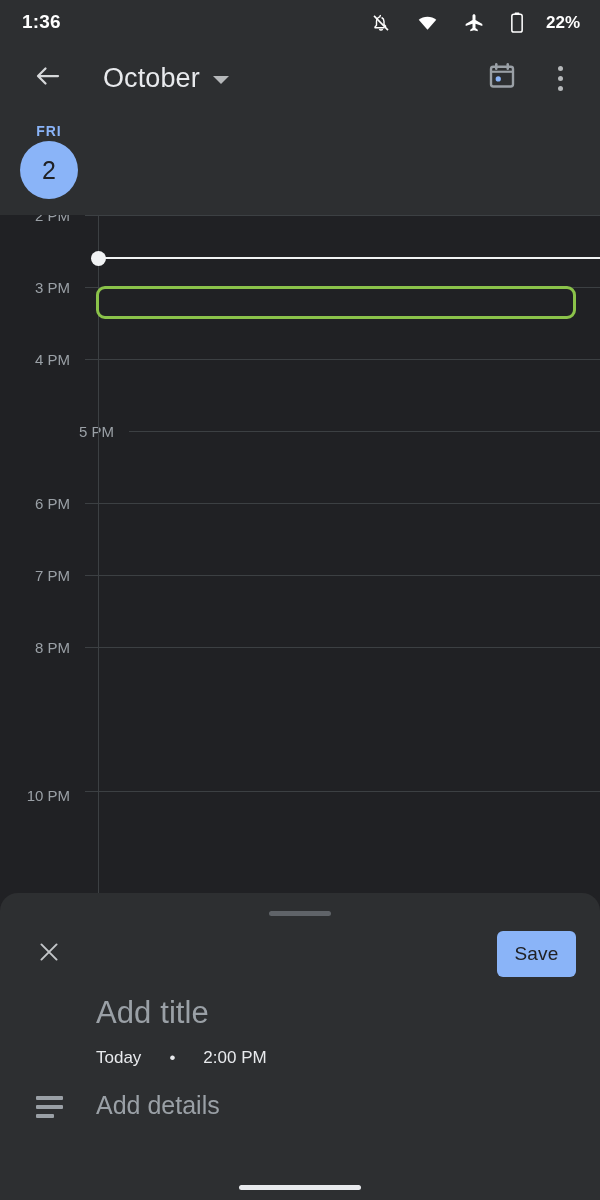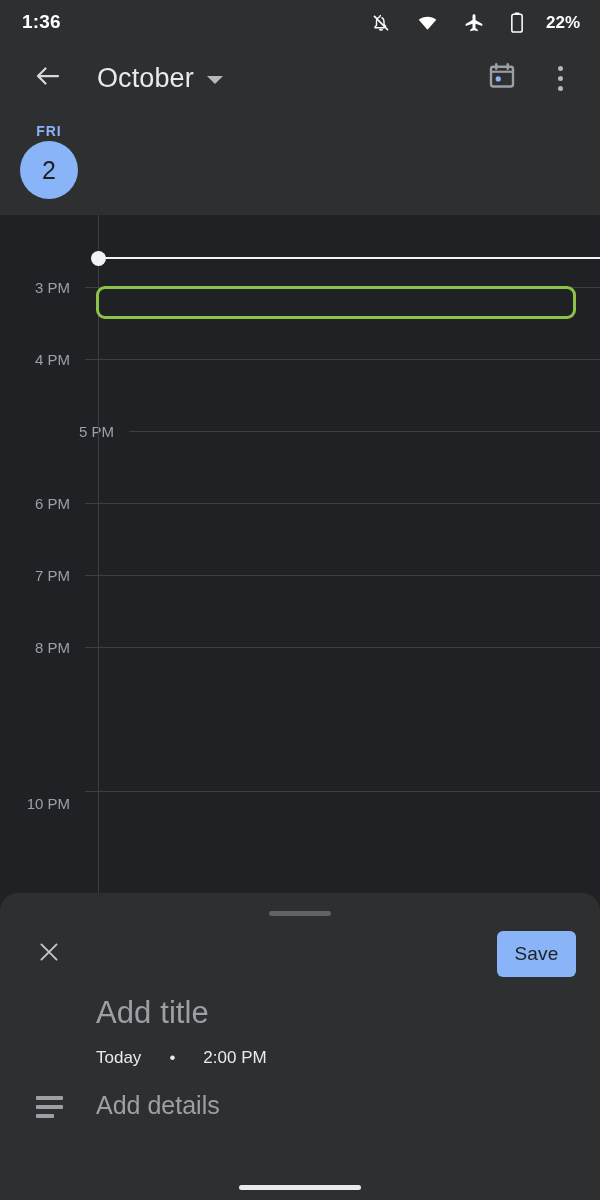--- a/index.html
+++ b/index.html
@@ -39,21 +39,21 @@
   .app-bar {
     position: absolute; left: 0; top: 44px; width: 600px; height: 68px;
     background: #2d2f31;
     display: flex; align-items: center;
   }
   .back-btn {
     width: 56px; height: 56px; margin-left: 20px;
     display: flex; align-items: center; justify-content: center;
   }
   .app-title-wrap {
-    display: flex; align-items: center; gap: 13px; margin-left: 21px;
+    display: flex; align-items: center; gap: 13px; margin-left: 27px;
   }
   .app-title {
     color: #e8eaed; font-size: 27px; letter-spacing: 0.1px;
   }
   .caret {
     width: 0; height: 0;
     border-left: 8px solid transparent;
     border-right: 8px solid transparent;
     border-top: 8px solid #b5b8ba;
     margin-top: 3px;
@@ -266,21 +266,21 @@
   <div class="day-header">
     <div class="dow">FRI</div>
   </div>
   <div class="date-circle">
     <span>2</span>
   </div>
 
   <div class="grid-area">
     <div class="grid-inner" id="grid-inner">
       <div class="hour-row" style="top: 648px;">
-          <div class="hour-label" style="top: 12px;">10 PM</div>
+          <div class="hour-label" style="top: 4px;">10 PM</div>
           <div class="hour-line" style="top: 0px;"></div>
         </div>
         <div class="hour-row" style="top: 504px;">
           <div class="hour-label" style="top: 0px;">8 PM</div>
           <div class="hour-line" style="top: 0px;"></div>
         </div>
         <div class="hour-row" style="top: 432px;">
           <div class="hour-label" style="top: 0px;">7 PM</div>
           <div class="hour-line" style="top: 0px;"></div>
         </div>
@@ -291,20 +291,24 @@
         <div class="hour-row" style="top: 288px; margin-left: 44px;">
           <div class="hour-label" style="top: 0px;">5 PM</div>
           <div class="hour-line" style="top: 0px;"></div>
         </div>
         <div class="hour-row" style="top: 216px;">
           <div class="hour-label" style="top: 0px;">4 PM</div>
           <div class="hour-line" style="top: 0px;"></div>
         </div>
         <div class="hour-row" style="top: 144px;">
           <div class="hour-label" style="top: 0px; padding-left: 14px;">3 PM</div>
+          <div class="hour-line" style="top: 0px;"></div>
+        </div>
+        <div class="hour-row" style="top: 72px;">
+          <div class="hour-label" style="top: 0px;">2 PM</div>
           <div class="hour-line" style="top: 0px;"></div>
         </div>
         <div class="day-divider"></div>
 
       <div class="now-line" id="now-line" style="top: 114px; background: rgb(241, 243, 244);"></div>
       <div class="now-dot" id="now-dot" style="top: 107.5px; left: 91px; background: rgb(241, 243, 244);"></div>
 
       <div class="draft-event" id="draft-event" style="top: 143px; height: 33px; border-color: rgb(139, 195, 74);"></div>
     </div>
   </div>

